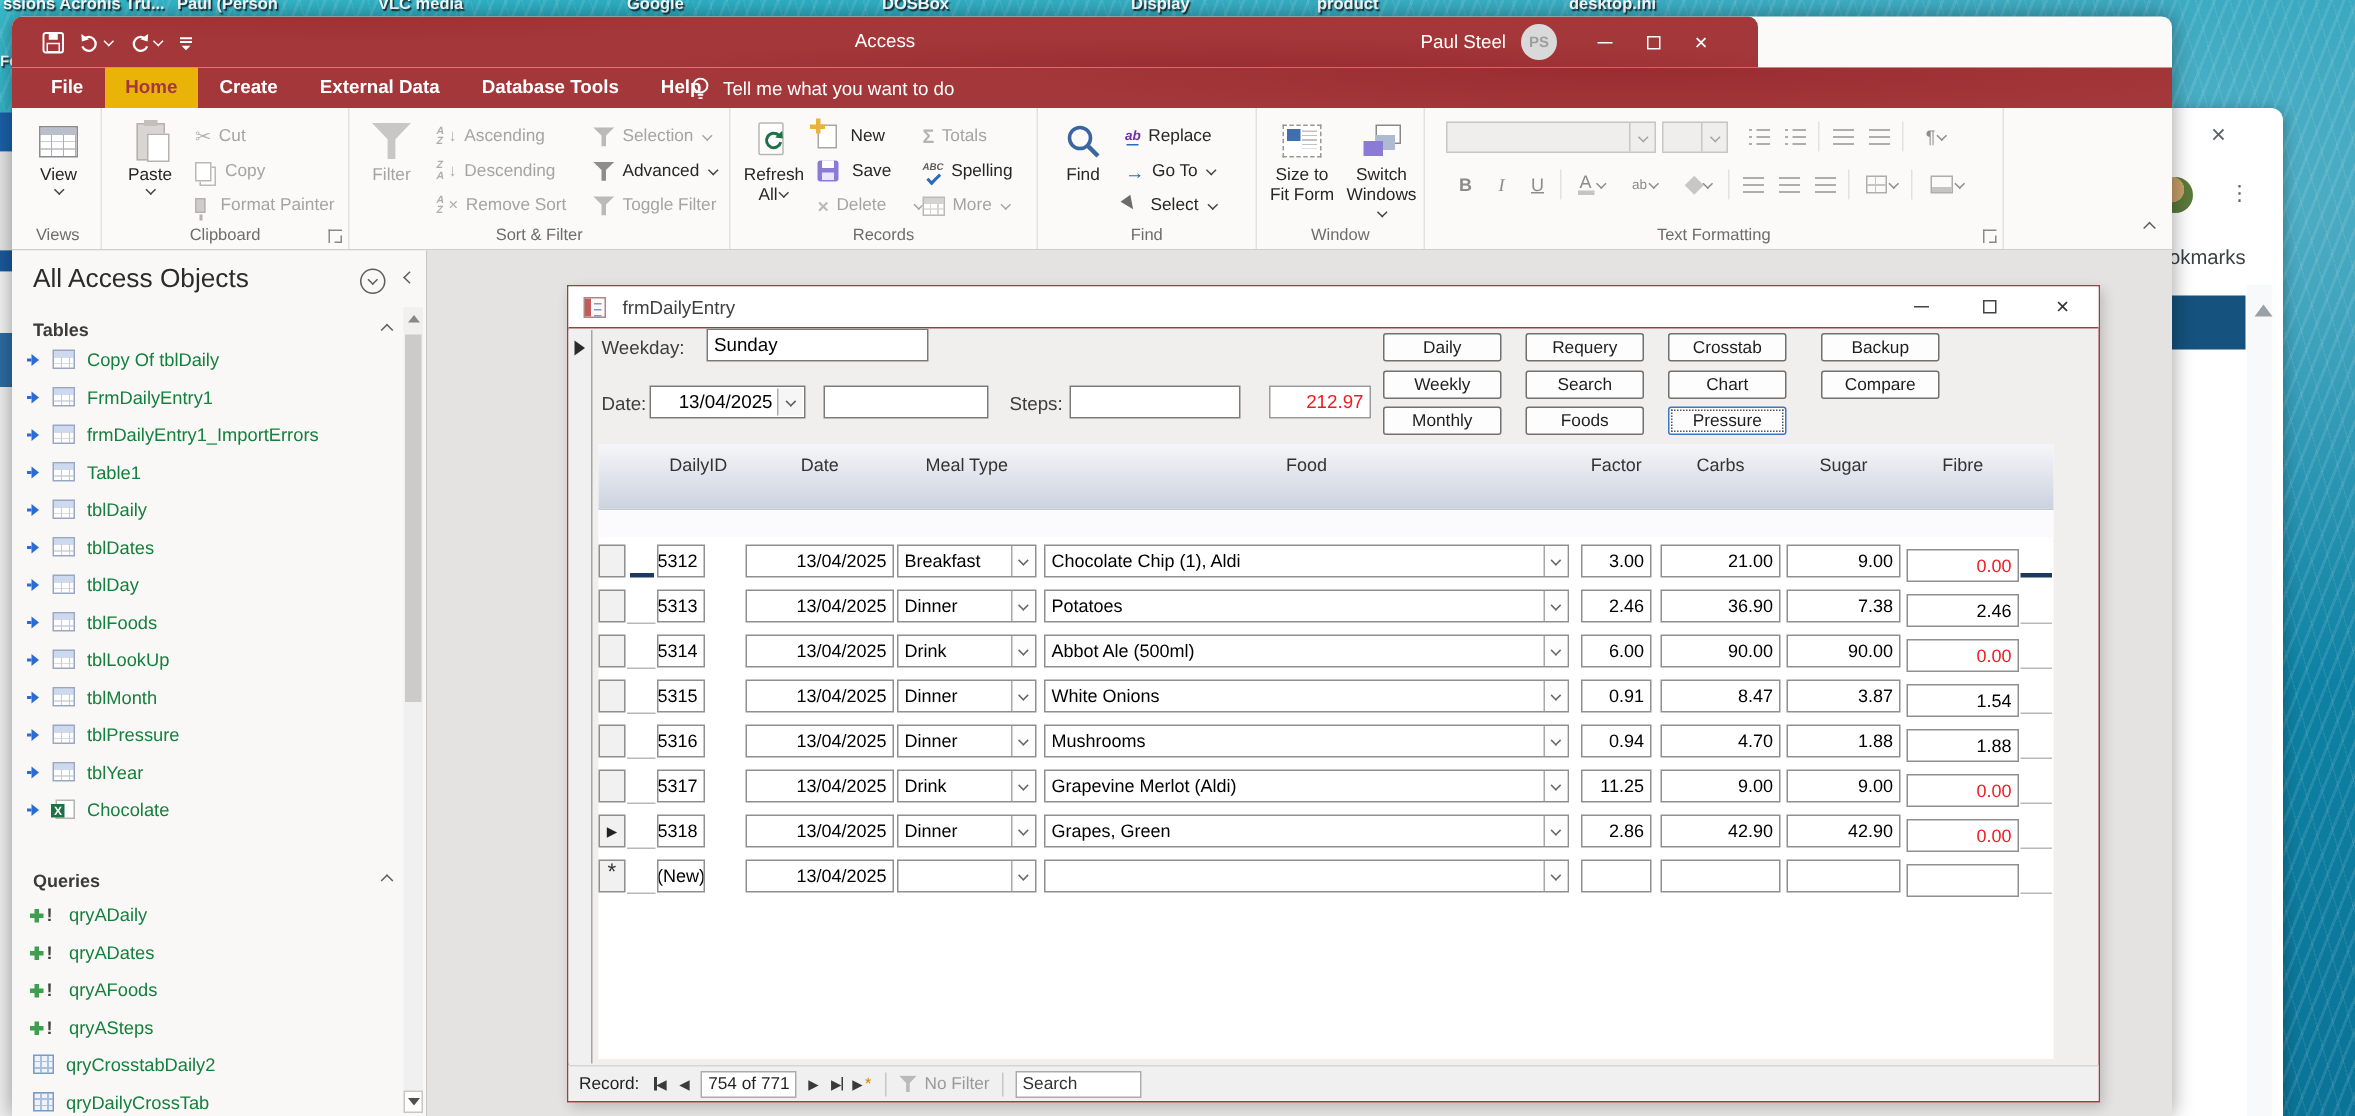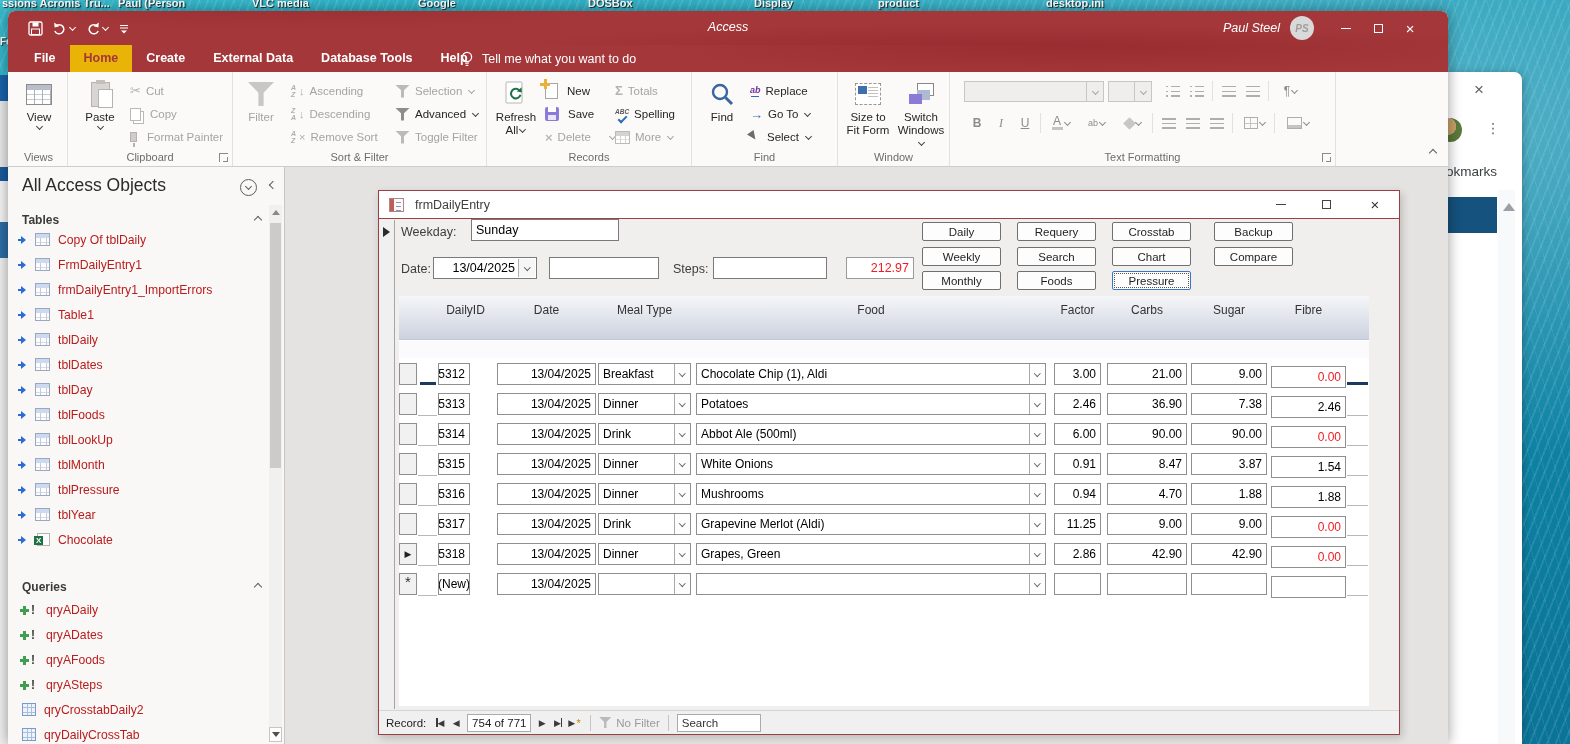--- a/index.html
+++ b/index.html
@@ -36,24 +36,24 @@
     background:radial-gradient(circle at 40% 35%, #c8a06a 0 40%, #5a7a3a 41% 75%, #3a4a2a 76%); }
   .br-kebab { position:absolute; left:38px; top:48px; color:#5f6368; font-size:14px; letter-spacing:0; }
   .br-okmarks { position:absolute; left:-2px; top:92px; color:#3c4043; font-size:13.5px; }
   .br-scroll { position:absolute; left:50px; top:118px; width:17px; height:554px; background:#f8f9fa; }
   .br-tri { position:absolute; left:55px; top:131px; width:0; height:0;
     border-left:6px solid transparent; border-right:6px solid transparent; border-bottom:8px solid #9aa0a6; }
   .br-blue { position:absolute; left:0; top:125px; width:49px; height:36px; background:#15527d; }
   
   .app { position:absolute; left:8px; top:11px; width:1440px; height:733px; background:#fbfaf8;
     border-radius:7px 7px 0 0; box-shadow:0 0 14px rgba(0,0,0,.4); }
-  .titlebar { position:absolute; left:0; top:0; width:1440px; height:34px; background:#a4373a;
+  .titlebar { position:absolute; left:0; top:0; width:1164px; height:34px; background:#a4373a;
     border-radius:7px 7px 0 0;
     background-image:radial-gradient(60% 120% at 70% 110%, rgba(130,20,25,.35), transparent 60%),
-      radial-gradient(40% 120% at 20% -20%, rgba(130,20,25,.25), transparent 60%);font-style:italic; }
+      radial-gradient(40% 120% at 20% -20%, rgba(130,20,25,.25), transparent 60%); }
   .qat { position:absolute; left:20px; top:0; height:34px; display:flex; align-items:center; gap:9px; }
   .qat .qbtn { display:flex; align-items:center; }
   .app-title { position:absolute; left:0; right:0; top:9px; text-align:center; color:#fff; font-size:12.5px; }
   .tb-right { position:absolute; right:16px; top:0; height:34px; display:flex; align-items:center;margin-left:18px; }
   .user-name { color:#fff; font-size:12.5px; margin-right:10px; }
   .avatar { width:24px; height:24px; border-radius:50%; background:#d9d9d9; color:#9e9e9e;
     font-size:10px; font-weight:bold; display:flex; align-items:center; justify-content:center; margin-right:16px; }
   .wbtn { width:32px; height:34px; display:flex; align-items:center; justify-content:center; color:#fff; }
   .wmin i { width:10px; height:1px; background:#fff; display:block; }
   .wmax i { width:9px; height:9px; border:1px solid #fff; display:block; }
@@ -160,21 +160,21 @@
   
   .sidebar { position:absolute; left:0; top:156px; width:277px; height:577px; background:#f9f8f7; border-right:1px solid #c8c6c4; }
   .sb-title { position:absolute; left:14px; top:8px; font-size:17.5px; color:#2b2b2b; }
   .np-circle { position:absolute; left:232px; top:12px; width:17px; height:17px; border:1.4px solid #5f5d5b; border-radius:50%;
     display:flex; align-items:center; justify-content:center; }
   .np-circle .chev { width:5px; height:5px; transform:rotate(45deg); margin-top:-2px; }
   .np-shutter { position:absolute; left:262px; top:15px; }
   .sb-sec { position:absolute; left:14px; font-size:12px; font-weight:bold; color:#3b3b3b; }
   .sb-sec-chev { position:absolute; left:247px; }
   .obj-list { position:absolute; left:0; right:16px; }
-  .obj-item { height:25px; display:flex; align-items:center; padding-left:10px; gap:8px; font-size:12.2px; color:#b91c1c;text-align:right; }
+  .obj-item { height:25px; display:flex; align-items:center; padding-left:10px; gap:8px; font-size:12.2px; color:#15803d;text-align:right; }
   .link-arrow-icon { width:9px; height:9px; position:relative; flex:none; }
   .link-arrow-icon::before { content:""; position:absolute; left:0; top:3.5px; width:3px; height:2px; background:#2b6cd4; }
   .link-arrow-icon::after { content:""; position:absolute; left:3px; top:0.5px; width:0; height:0;
     border-left:5px solid #2b6cd4; border-top:4px solid transparent; border-bottom:4px solid transparent; }
   .obj-icon { flex:none; }
   .ic-table { width:15px; height:13px; border:1px solid #9aa7c0; background:
     linear-gradient(#ccd9ee 0 0) 0 0/100% 4px no-repeat,
     repeating-linear-gradient(90deg,transparent 0 4.4px,#c3cada 4.4px 5.4px),
     repeating-linear-gradient(transparent 0 3.4px,#d6dbe6 3.4px 4.4px), #fdfdfd; }
   .ic-xls { width:13px; height:13px; background:#fff; border:1px solid #b5b2af; position:relative; margin-left:2px; }

